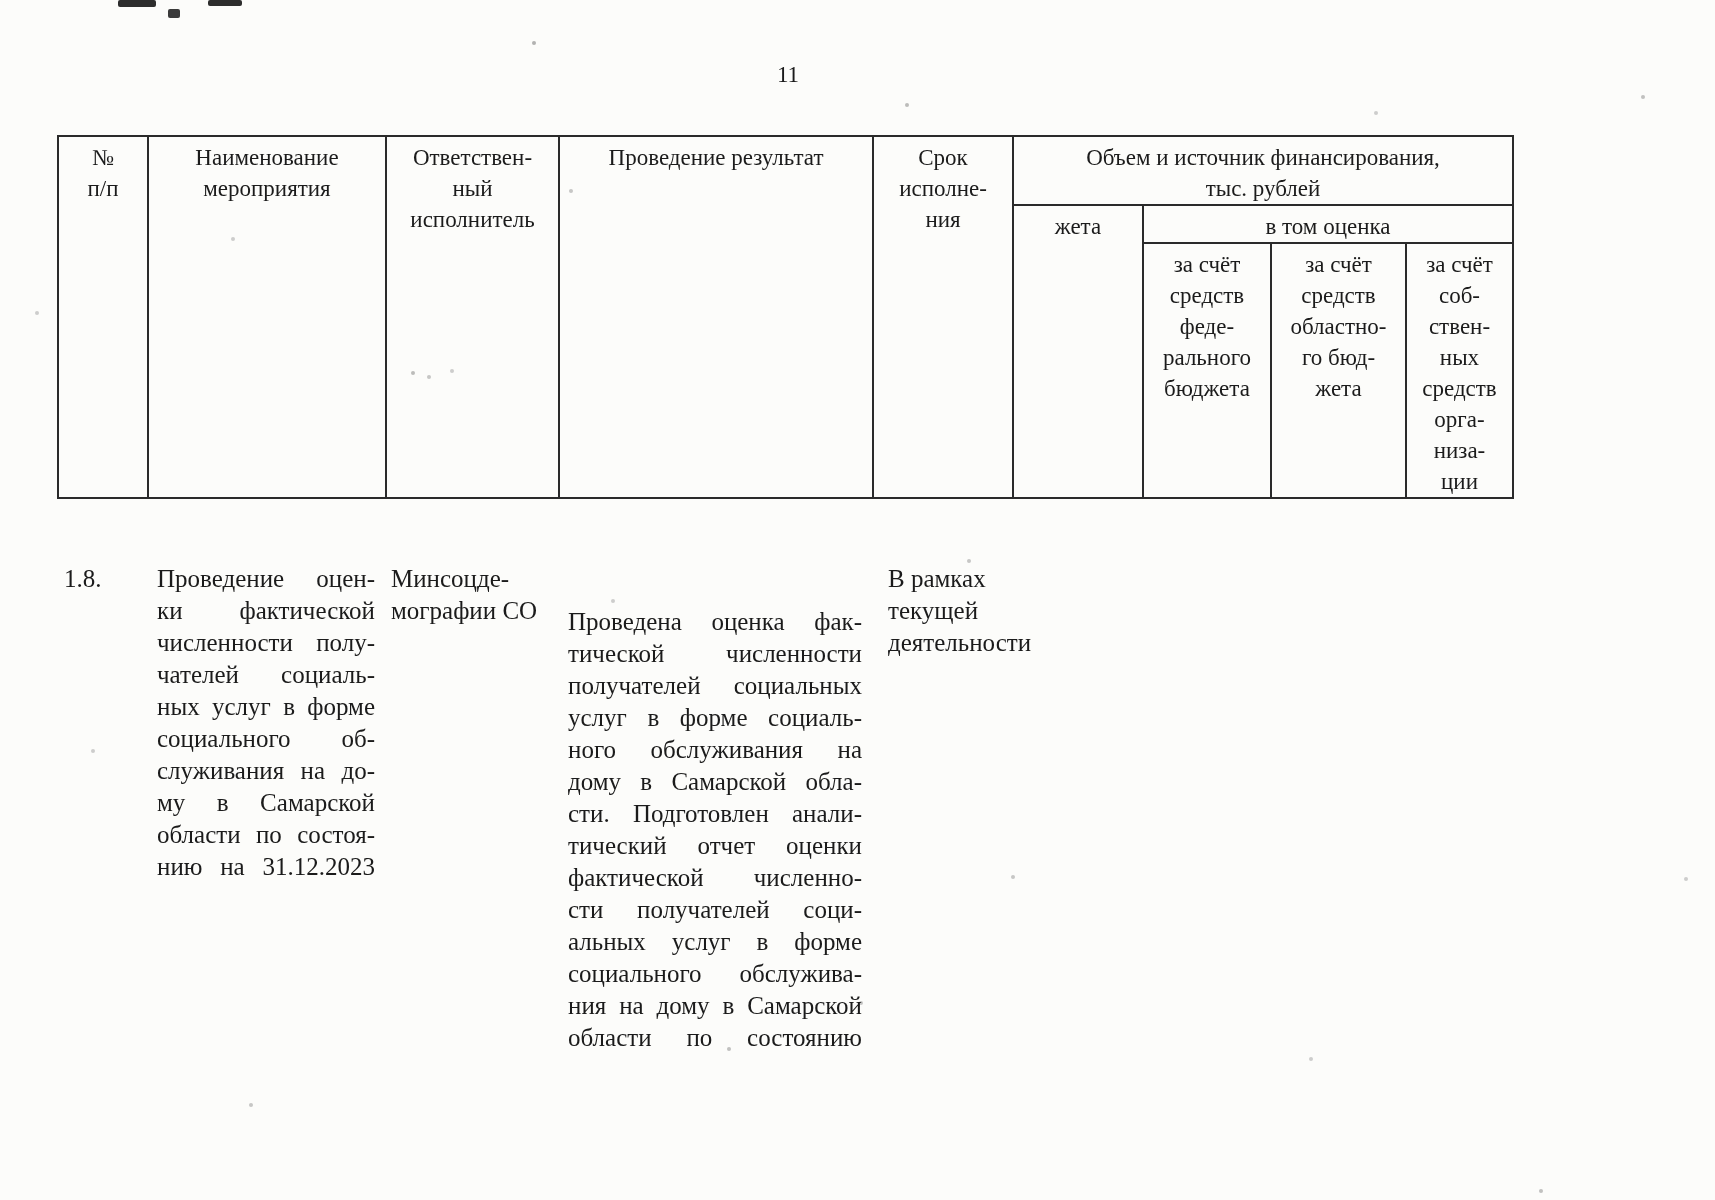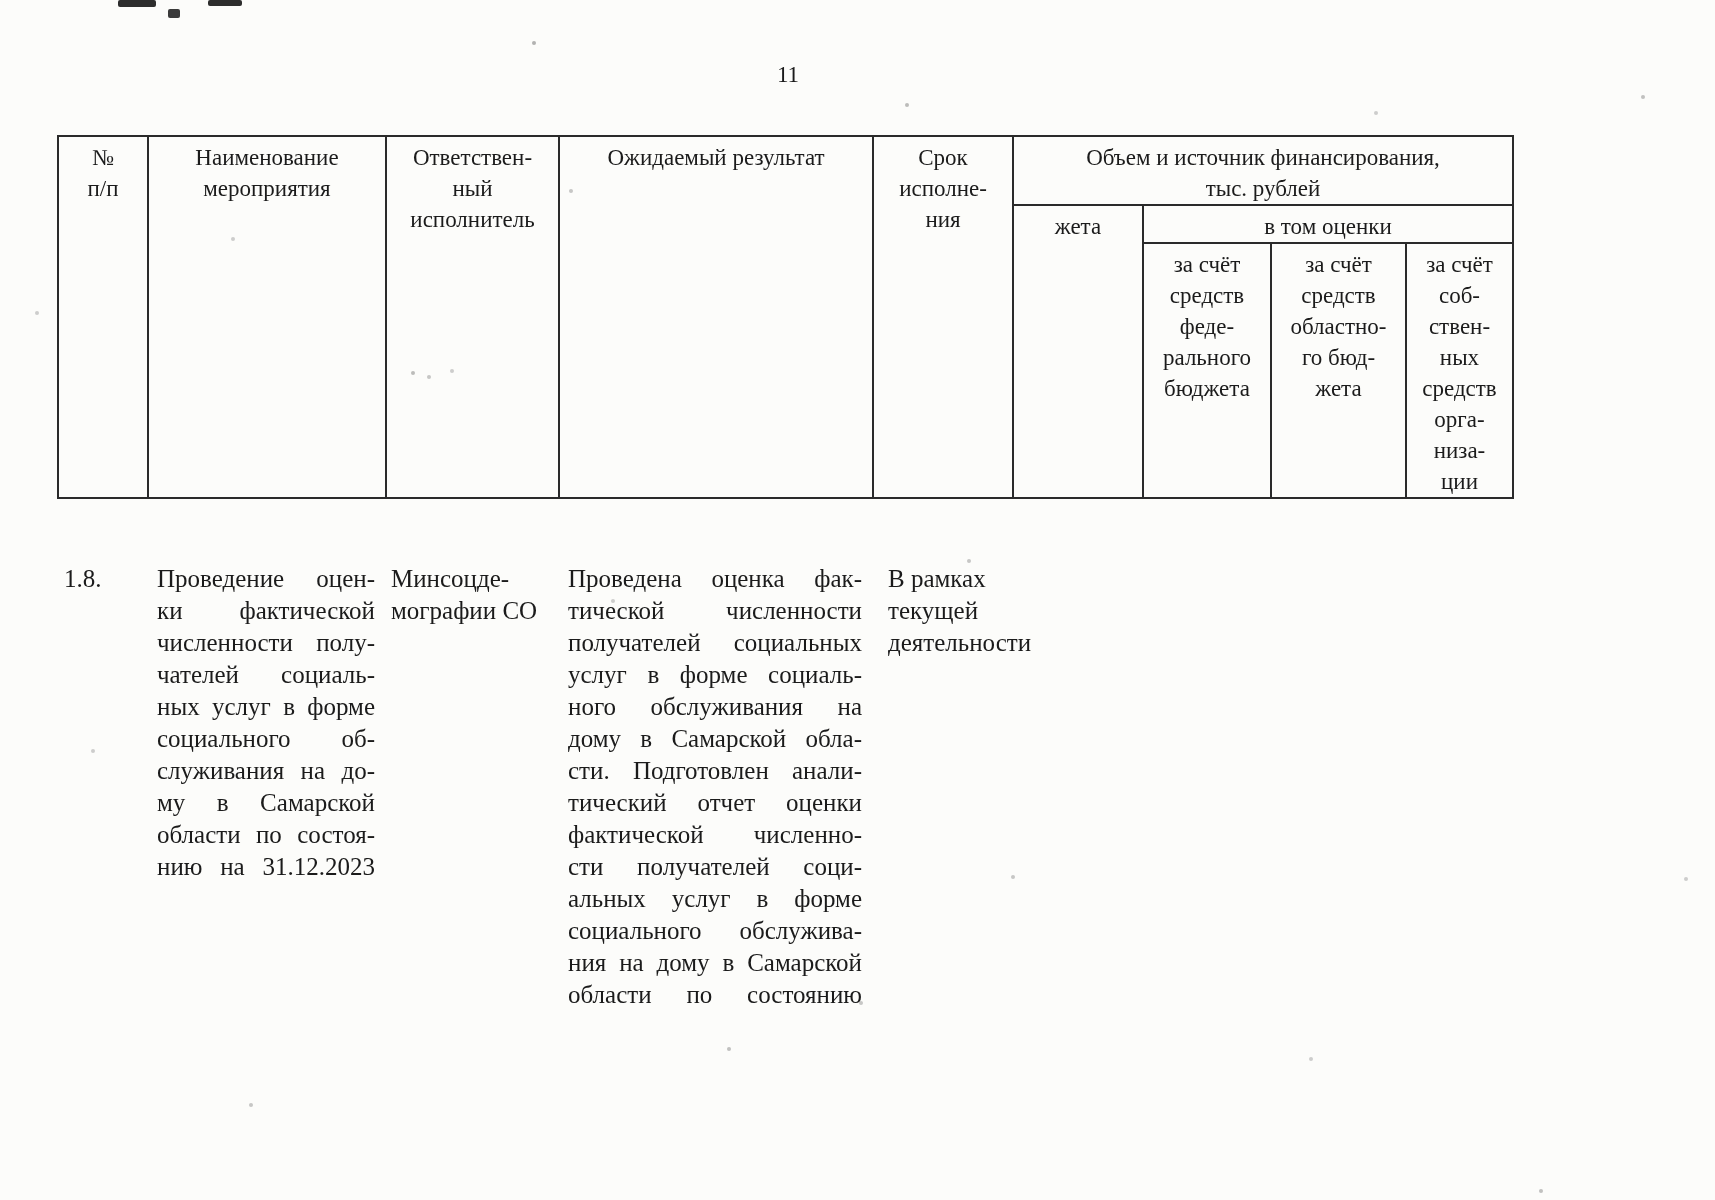--- a/index.html
+++ b/index.html
@@ -62,21 +62,21 @@
     line-height: 32px;
     align-items: start;
   }
   .cell {
     white-space: pre-line;
     padding: 0 10px;
   }
   .c-num { padding-left: 7px; padding-right: 0; }
   .c-name { text-align: justify; text-align-last: justify; }
   .c-exec { padding: 0 6px; }
-  .c-result { text-align: justify; text-align-last: justify; }
+  .c-result { text-align: justify; text-align-last: justify; margin-top: 43px; }
   .c-term { text-align: center; padding: 0 2px; }
   .c-fin { text-align: left; padding: 0 16px; }
 
   
   .scan-marks { position: absolute; top: 0; left: 0; width: 0; height: 0; }
   .mark-a { position: absolute; left: 118px; top: 0; width: 38px; height: 7px; background: #2d2d2d; border-radius: 2px; }
   .mark-b { position: absolute; left: 168px; top: 9px; width: 12px; height: 9px; background: #3a3a3a; border-radius: 2px; }
   .mark-c { position: absolute; left: 208px; top: 0; width: 34px; height: 6px; background: #2d2d2d; border-radius: 2px; }
   .noise {
     position: absolute; top: 0; left: 0; width: 2px; height: 2px;
@@ -132,30 +132,30 @@
     </colgroup>
     <tbody>
         <tr class="r1">
       <th rowspan="3">№
 п/п</th>
       <th rowspan="3">Наименование
 мероприятия</th>
       <th rowspan="3">Ответствен-
 ный
 исполнитель</th>
-      <th rowspan="3">Ожидаемый результат</th>
+      <th rowspan="3">Проведение результат</th>
       <th rowspan="3">Срок
 исполне-
 ния</th>
       <th colspan="4">Объем и источник финансирования,
 тыс. рублей</th>
     </tr>
     <tr class="r2">
       <th rowspan="2">жета</th>
-      <th colspan="3">в том оценки</th>
+      <th colspan="3">в том оценка</th>
     </tr>
     <tr class="r3">
       <th>за счёт
 средств
 феде-
 рального
 бюджета</th>
       <th>за счёт
 средств
 областно-

